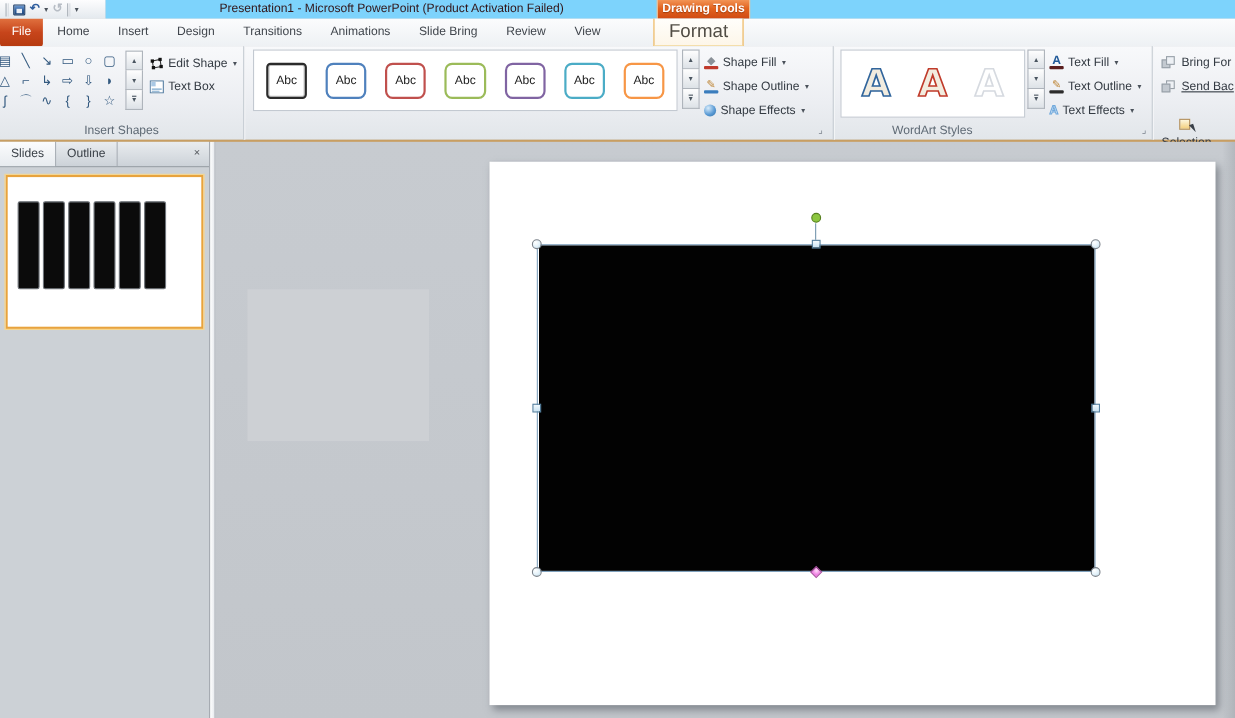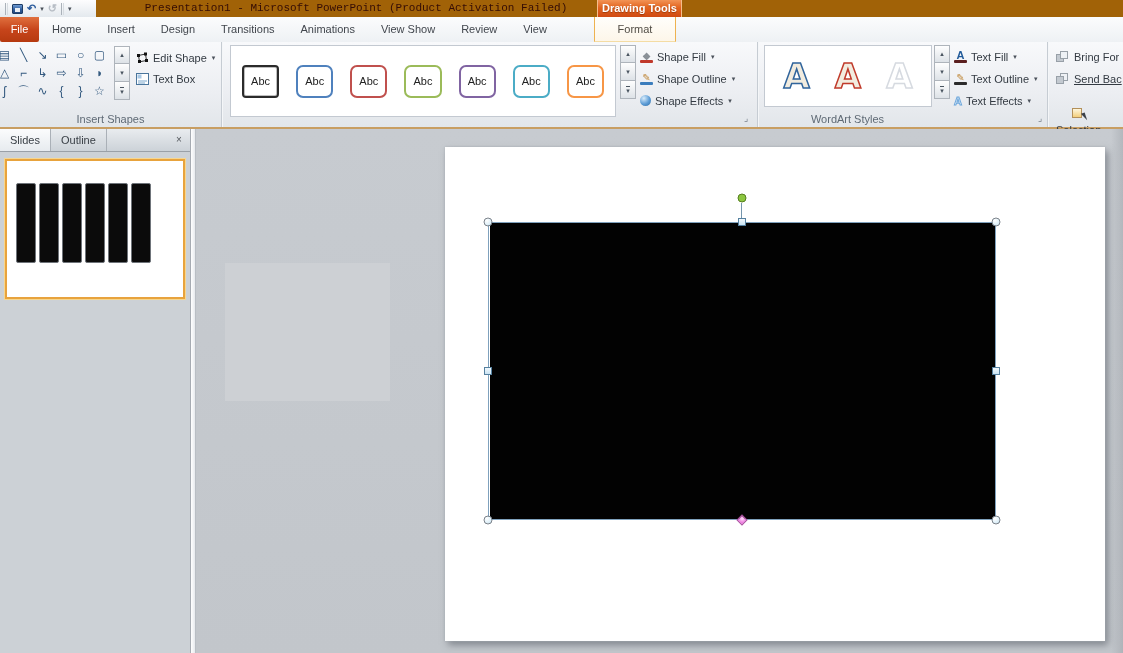--- a/index.html
+++ b/index.html
@@ -23,21 +23,21 @@
                background:linear-gradient(#f29355,#e2641f 45%,#d04a12); border-left:1px solid #f6bd8b; border-right:1px solid #f6bd8b; }
 
   
   .tabrow { position:absolute; left:0; top:17px; right:0; height:25px;
             background:linear-gradient(#fbfcfd,#eef1f4); }
   .file-tab { position:absolute; left:0; top:0; width:39px; height:25px; text-align:center; line-height:25px;
               font-size:11px; color:#fff; background:linear-gradient(#e0703e,#c7451b 50%,#b63a10); border-radius:0 0 2px 2px; }
   .tabs { position:absolute; left:39px; top:0; height:25px; display:flex;justify-content:center; }
   .tab { padding:0 13px; line-height:25px; font-size:11px; color:#41464d; }
   .format-tab { position:absolute; left:594px; top:0; width:82px; height:25px; text-align:center; line-height:24px;
-                font-size:11px; color:#514d45; background:linear-gradient(#fffefb,#fdf6e9);
+                font-size:17px; color:#514d45; background:linear-gradient(#fffefb,#fdf6e9);
                 border-left:1px solid #eeb250; border-right:1px solid #eeb250; border-bottom:1px solid #f4dca4; }
 
   
   .ribbon { position:absolute; left:0; top:42px; right:0; height:87px;
             background:linear-gradient(#f8f9fb,#eceef2 60%,#e2e6ea);
             border-bottom:2px solid #c89e62; }
   .group { position:absolute; top:0; height:85px; border-right:1px solid #c6ccd3; box-shadow:1px 0 0 #f4f6f8; }
   .group-label { position:absolute; bottom:2px; left:0; right:0; text-align:center; font-size:11px; color:#5f6a75; }
 
   
@@ -55,21 +55,21 @@
 
   
   .icon-stack { display:inline-flex; flex-direction:column; align-items:center; line-height:9px; }
   .icon-stack .ig { font-size:10px; color:#8a9097; }
   .colorbar { width:13px; height:3px; border-radius:1px; }
   .sphere { width:11px; height:11px; border-radius:50%; background:radial-gradient(circle at 35% 30%,#d8ecfb,#5b9bd5 55%,#2e6da4); }
   .Aglyph { font-size:11px; font-weight:bold; line-height:10px; }
 
   
   .g-styles { left:222px; width:536px; }
-  .stylebox { position:absolute; left:8px; top:3px; width:386px; height:72px; background:#fff; border:1px solid #c3c9d1;
+  .stylebox { position:absolute; left:8px; top:3px; width:386px; height:56px; background:#fff; border:1px solid #c3c9d1;
               display:flex; align-items:center; gap:17px; padding:0 11px; }
   .abc { width:38px; height:33px; border:2px solid #888; border-radius:7px; background:#fff;
          display:flex; align-items:center; justify-content:center; font-size:11px; color:#222; }
   .abc.first { border-radius:4px; border-width:2px; box-shadow:inset 0 0 0 1px rgba(0,0,0,.25); }
   .g-styles .scrollcol { left:398px; top:3px; }
   .fxcol .rib-btn { left:418px; }
   .launcher { position:absolute; width:12px; height:12px; font-size:9px; color:#7a828c; line-height:12px; text-align:center; }
 
   
   .g-wordart { left:758px; width:290px; }
@@ -128,34 +128,34 @@
 
   <div class="qat">
     <span class="stub"></span>
     <span class="save-icon"></span>
     <span class="glyph-btn">↶</span>
     <span class="mini-caret">▾</span>
     <span class="glyph-btn disabled">↺</span>
     <span class="stub"></span>
     <span class="mini-caret">▾</span>
   </div>
-  <div class="titlebar" style="background: #a16207; font-family: Liberation Mono, monospace;">
+  <div class="titlebar" style="background: #7dd3fc;">
     <span class="title-text">Presentation1 - Microsoft PowerPoint (Product Activation Failed)</span>
   </div>
   <div class="dt-header">Drawing Tools</div>
 
   <div class="tabrow">
     <div class="file-tab">File</div>
     <div class="tabs">
       <span class="tab">Home</span>
       <span class="tab">Insert</span>
       <span class="tab">Design</span>
       <span class="tab">Transitions</span>
       <span class="tab">Animations</span>
-      <span class="tab">View Show</span>
+      <span class="tab">Slide Bring</span>
       <span class="tab">Review</span>
       <span class="tab">View</span>
     </div>
     <div class="format-tab">Format</div>
   </div>
 
   <div class="ribbon">
 
     <div class="group g-shapes">
       <div class="sgrid">

